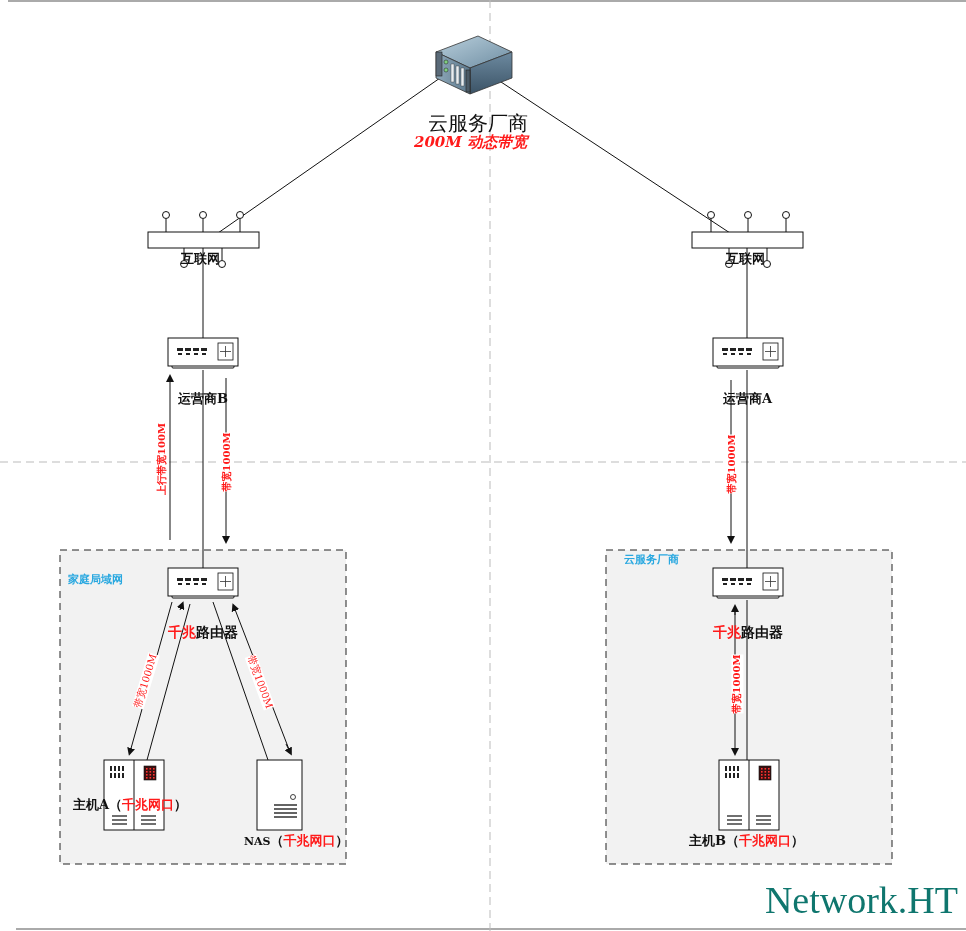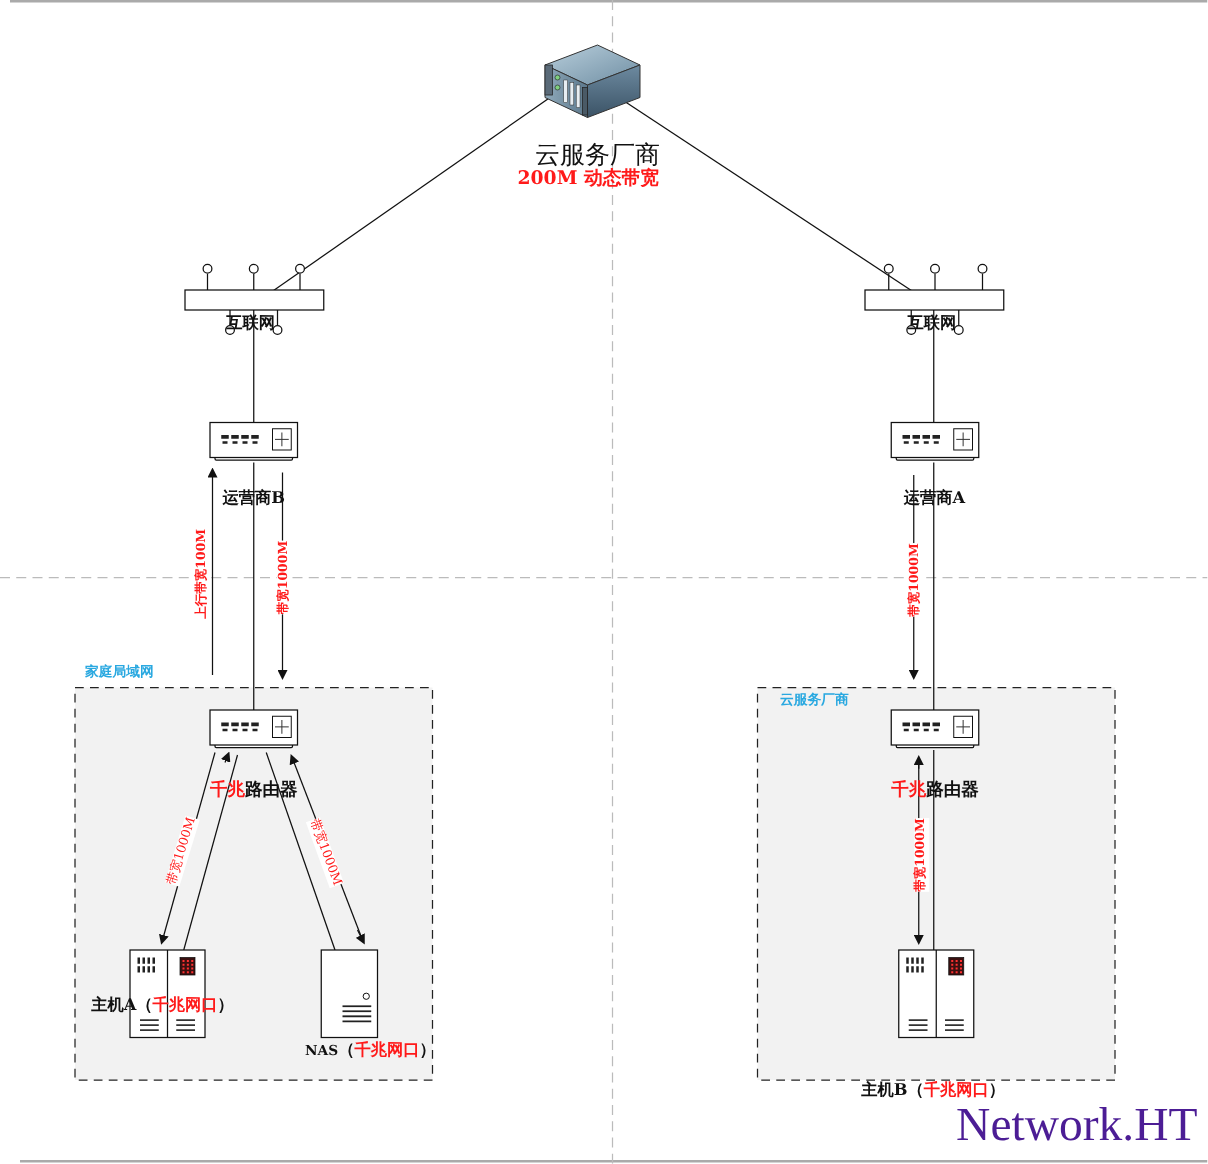--- a/index.html
+++ b/index.html
@@ -8,23 +8,23 @@
   #stage { position:absolute; left:0; top:0; width:966px; height:931px; }
   .lbl { position:absolute; font-family:"DejaVu Serif","Liberation Serif",serif;
          font-weight:bold; font-size:13px; color:#111; white-space:nowrap; line-height:1; }
   .red { color:#ff1a1a; }
   .blue { color:#29a8e0; font-size:11px; font-weight:bold; }
   .vlabel { position:absolute; font-family:"DejaVu Serif","Liberation Serif",serif;
             font-weight:bold; font-size:10px; color:#ff1a1a; background:#fff;
             white-space:nowrap; line-height:1; padding:1px 0;
             transform-origin:center center; }
   .watermark { position:absolute; right:8px; top:881px; font-family:"Liberation Serif","DejaVu Serif",serif;
-               font-size:38px; color:#4c1d95; line-height:1; }
+               font-size:38px; color:#0f766e; line-height:1; }
   .title-main { font-weight:normal; font-size:20px; }
-  .title-sub { font-size:15px; }
+  .title-sub { font-size:15px;font-style:italic; }
 </style>
 </head>
 <body>
 
 <svg id="stage" width="966" height="931" viewBox="0 0 966 931" xmlns="http://www.w3.org/2000/svg">
   <defs>
     <marker id="arr" markerWidth="8" markerHeight="8" refX="4" refY="4" orient="auto" markerUnits="userSpaceOnUse">
       <path d="M0,0 L8,4 L0,8 z" fill="#111"></path>
     </marker>
     <linearGradient id="srvTop" x1="0" y1="0" x2="1" y2="1">
@@ -258,27 +258,27 @@
 <div class="lbl" style="left:181px;top:252px;">互联网</div>
 <div class="lbl" style="left:726px;top:252px;">互联网</div>
 
 <div class="lbl" style="left:178px;top:392px;">运营商B</div>
 <div class="lbl" style="left:723px;top:392px;">运营商A</div>
 
 <div class="vlabel" style="left:126px;top:453px;transform:rotate(-90deg);">上行带宽100M</div>
 <div class="vlabel" style="left:198px;top:456px;transform:rotate(-90deg);">带宽1000M</div>
 <div class="vlabel" style="left:703px;top:458px;transform:rotate(-90deg);">带宽1000M</div>
 
-<div class="lbl blue" style="left:68px;top:532px;">家庭局域网</div>
+<div class="lbl blue" style="left:68px;top:574px;">家庭局域网</div>
 <div class="lbl blue" style="left:624px;top:554px;">云服务厂商</div>
 
 <div class="lbl" style="left:168px;top:625px;font-size:14px;"><span class="red">千兆</span><span>路由器</span></div>
 <div class="lbl" style="left:713px;top:625px;font-size:14px;"><span class="red">千兆</span><span>路由器</span></div>
 
 <div class="vlabel" style="left:118px;top:675px;transform:rotate(-73deg);font-weight:normal;">带宽1000M</div>
 <div class="vlabel" style="left:232px;top:676px;transform:rotate(70deg);font-weight:normal;">带宽1000M</div>
 <div class="vlabel" style="left:708px;top:678px;transform:rotate(-90deg);">带宽1000M</div>
 
 <div class="lbl" style="left:73px;top:798px;"><span>主机A</span><span>（</span><span class="red">千兆网口</span><span>）</span></div>
 <div class="lbl" style="left:244px;top:834px;"><span style="font-size:11px;">NAS</span><span>（</span><span class="red">千兆网口</span><span>）</span></div>
-<div class="lbl" style="left:689px;top:866px;"><span>主机B</span><span>（</span><span class="red">千兆网口</span><span>）</span></div>
+<div class="lbl" style="left:689px;top:834px;"><span>主机B</span><span>（</span><span class="red">千兆网口</span><span>）</span></div>
 
 <div class="watermark">Network.HT</div>
 
 </body></html>

